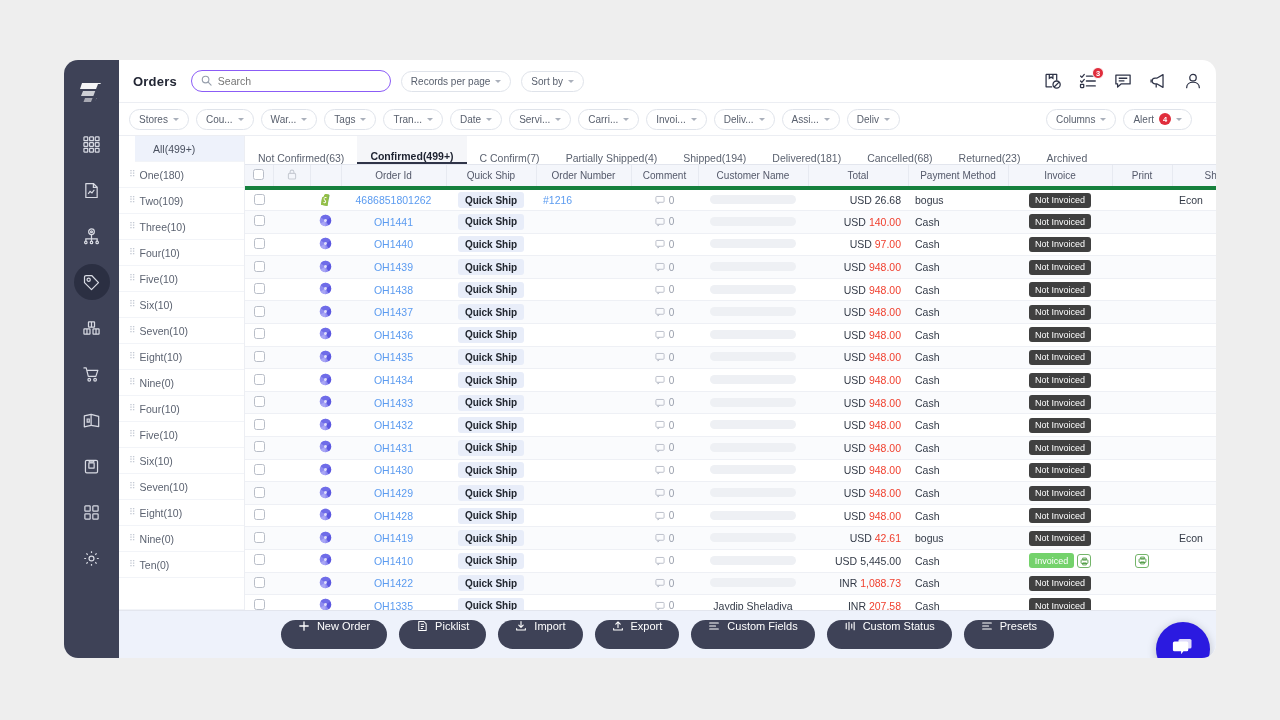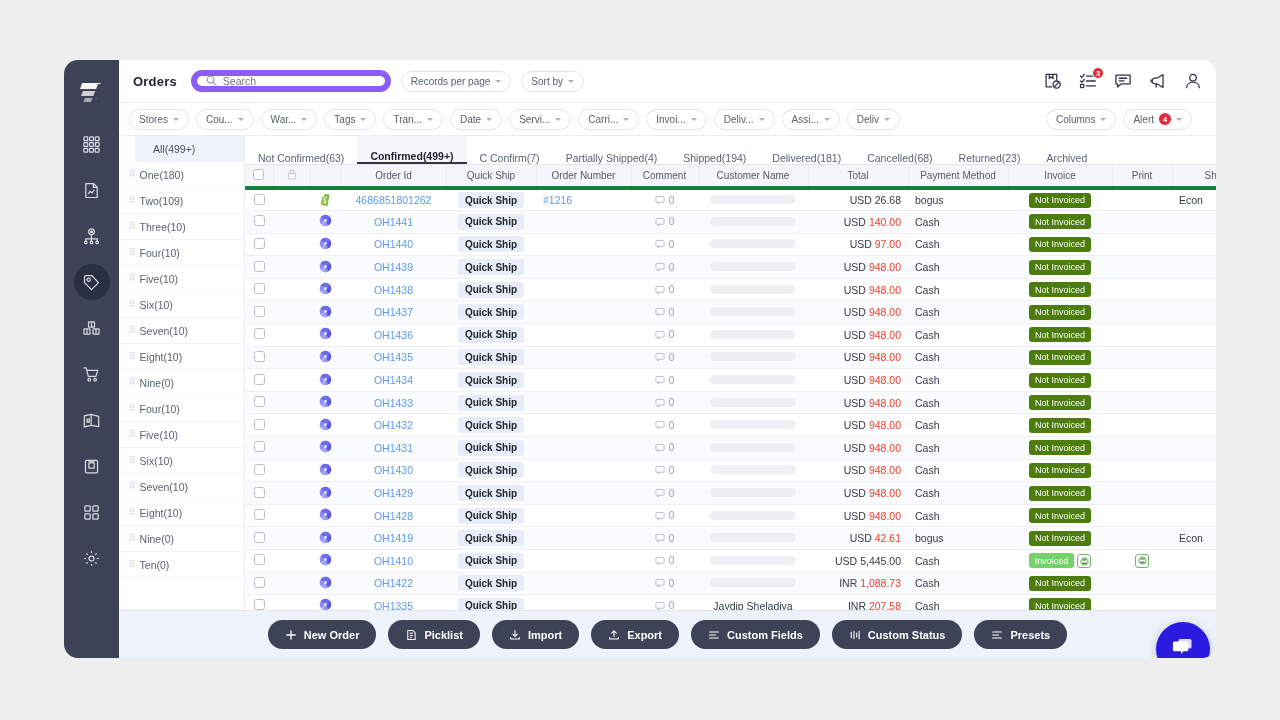--- a/index.html
+++ b/index.html
@@ -44,21 +44,21 @@
 
   
   #topbar {
     height: 43px; display: flex; align-items: center;
     padding: 0 14px 0 14px; border-bottom: 1px solid #eceef3;
     flex: 0 0 43px;
   }
   #page-title { font-size: 13px; font-weight: 700; color: #222634; letter-spacing:.2px; }
   #search-box {
     margin-left: 14px; width: 200px; height: 22px;
-    border: 6px solid #8b5cf6; border-radius: 11px;
+    border: 1px solid #8b5cf6; border-radius: 11px;
     display: flex; align-items: center; padding: 0 9px; gap: 6px;
     background: #fff;
   }
   #search-box input {
     border: none; outline: none; font-size: 10.5px; color: #6b7280;
     font-family: "Liberation Sans", sans-serif; width: 100%; background: transparent;
   }
   .pill {
     height: 21px; border: 1px solid #dfe3ea; border-radius: 11px;
     display: inline-flex; align-items: center; gap: 5px;
@@ -147,43 +147,43 @@
     font-size: 10px; font-weight: 700; padding: 2.5px 7px; border-radius: 3px;
   }
   .ordnum { color: #5b9bf0; }
   .cmt { display: flex; align-items: center; gap: 4px; color: #979daa; font-size:10px; justify-content:center; }
   .skel { display: inline-block; height: 9px; width: 86px; background: #eef0f4; border-radius: 5px; }
   .amt-red { color: #f0402f; }
   .tag {
     display: inline-block; font-size: 9px; color: #fff; padding: 2.5px 6px;
     border-radius: 3px; font-weight: 400;
   }
-  .tag.not { background: #4d7c0f; }
+  .tag.not { background: #404040; }
   .tag.inv { background: #74d26b; }
   .pr-ico {
     display: inline-flex; align-items:center;justify-content:center;
     width: 14px; height: 14px; border: 1px solid #74b56a; border-radius: 3px;
     color: #4e9a43; vertical-align: middle;
   }
   .cb {
     width: 11px; height: 11px; border: 1.4px solid #b9bec8;
     border-radius: 2.5px; display: inline-block; background: #fff;
   }
   .lock-ico { color: #c8ccd4; }
 
   
   #bottombar {
     height: 48px; flex: 0 0 48px; background: #eef2fb;
     display: flex; align-items: center; justify-content: center; gap: 12px;
     border-top: 1px solid #e3e6ee;
   }
   .tb-btn {
     height: 29px; background: #3e4257; color: #fff; border-radius: 15px;
-    display: inline-flex; align-items: center; gap: 7px; padding: 0 17px;
-    font-size: 11px; white-space: nowrap; font-weight: bold;
+    display: inline-flex; gap: 7px; padding: 0 17px;
+    font-size: 11px; white-space: nowrap;
   }
   .tb-btn svg { display:block; }
 
   
   #chat-fab {
     position: absolute; right: 6px; bottom: -18px;
     width: 54px; height: 54px; border-radius: 50%;
     background: #2b1ae0; display: flex; align-items: center; justify-content: center;
     box-shadow: 0 2px 10px rgba(0,0,0,.22);
   }

